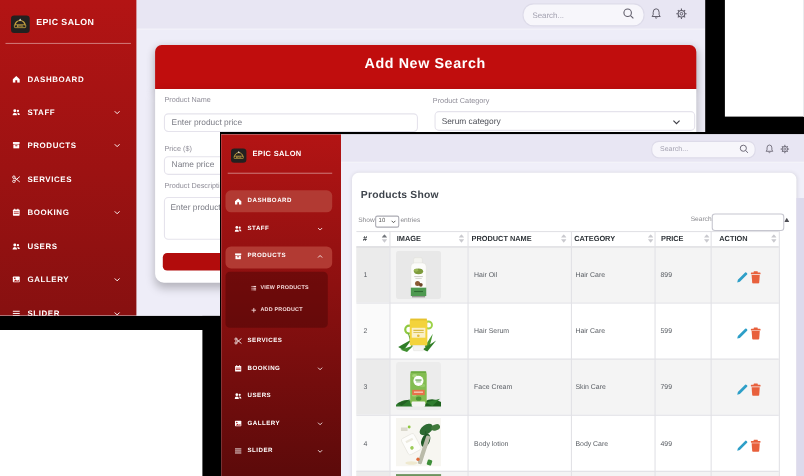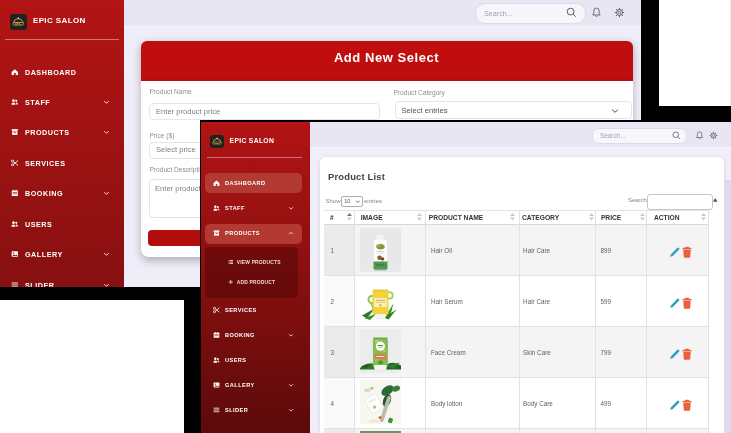--- a/index.html
+++ b/index.html
@@ -72,34 +72,34 @@
   <div class="abs" id="blk-tr"></div>
   <div class="abs" id="white-tr"></div>
   <div class="abs" id="blk-bl"></div>
   <div class="abs" id="blk-bl2"></div>
 
   <div class="abs" id="backwin">
     <div class="abs" id="b-topbar"></div>
     <div class="abs" id="b-search">
         <span>Search...</span>
       </div>
-    <div class="abs" id="b-banner"><span>Add New Select</span></div>
+    <div class="abs" id="b-banner"><span>Add New Search</span></div>
     <div class="abs" id="b-card"></div>
     <div class="flabel" style="left:149.5px;top:88.3px;">Product Name</div>
     <div class="finput" style="left:149px;top:102.7px;width:229px;height:15px;"></div>
     <div class="fph" style="left:156px;top:106.5px;">Enter product price</div>
     <div class="flabel" style="left:393.5px;top:88.6px;">Product Category</div>
     <div class="finput" style="left:394.5px;top:101.1px;width:235px;height:15.8px;"></div>
-    <div class="fph" style="left:401.5px;top:105.5px;color:#4e5058;">Select entries</div>
+    <div class="fph" style="left:401.5px;top:105.5px;color:#4e5058;">Serum category</div>
     <svg class="abs" style="left:610.5px;top:106.5px;" width="8" height="8" viewBox="0 0 8 8">
         <path d="M1.2 2.6 L4 5.4 L6.8 2.6" fill="none" stroke="#3c3c44" stroke-width="1"></path>
       </svg>
     <div class="flabel" style="left:149.5px;top:131.6px;">Price ($)</div>
     <div class="finput" style="left:149px;top:141.5px;width:229px;height:15px;"></div>
-    <div class="fph" style="left:156px;top:145.3px;">Select price</div>
+    <div class="fph" style="left:156px;top:145.3px;">Name price</div>
     <div class="flabel" style="left:149.5px;top:165.8px;">Product Description</div>
     <div class="finput" style="left:149px;top:178.5px;width:229px;height:37px;"></div>
     <div class="fph" style="left:155px;top:183.5px;">Enter product description</div>
     <div class="abs" id="b-btn"></div>
 
     <div class="abs" id="b-side"></div>
     <div class="abs" id="b-logo"><svg width="16.5" height="16.5" viewBox="0 0 16 16">
           <path d="M3.5 9 A4.5 4.5 0 0 1 12.5 9" fill="none" stroke="#c9a53f" stroke-width="1"></path>
           <path d="M7 4.5 L8 2.8 L9.2 4.6 Z" fill="#e8e6e0"></path>
           <rect x="3" y="8.2" width="10" height="2.6" rx="0.6" fill="none" stroke="#c9a53f" stroke-width="0.7"></rect>
@@ -212,21 +212,21 @@
       </svg>
   </div>
 
   <div class="abs" id="frontwin">
     <div class="abs" id="f-inner">
       <div class="abs" id="f-topbar"></div>
       <div class="abs" id="f-search">
           <span>Search...</span>
         </div>
       <div class="abs" id="f-card"></div>
-      <div class="abs" id="f-h1">Product List</div>
+      <div class="abs" id="f-h1">Products Show</div>
       <div class="f-small" style="left:124.6px;top:76.4px;font-size:6px;">Show</div>
       <div class="abs" id="f-lensel"></div>
       <div class="f-small" style="left:143.2px;top:76.6px;font-size:5.4px;color:#555;">10</div>
       <div class="f-small" style="left:163px;top:76.4px;font-size:6px;">entries</div>
       <div class="f-small" style="left:426.9px;top:75.3px;font-size:6px;">Search:</div>
       <div class="abs" id="f-srchbox"></div>
       <div class="abs" id="f-scrollstrip"></div>
       <svg class="abs" style="left:512px;top:76.3px;" width="4.5" height="3.8" viewBox="0 0 6 5">
           <polygon points="3,0 6,5 0,5" fill="#4f4f55"></polygon>
         </svg>

